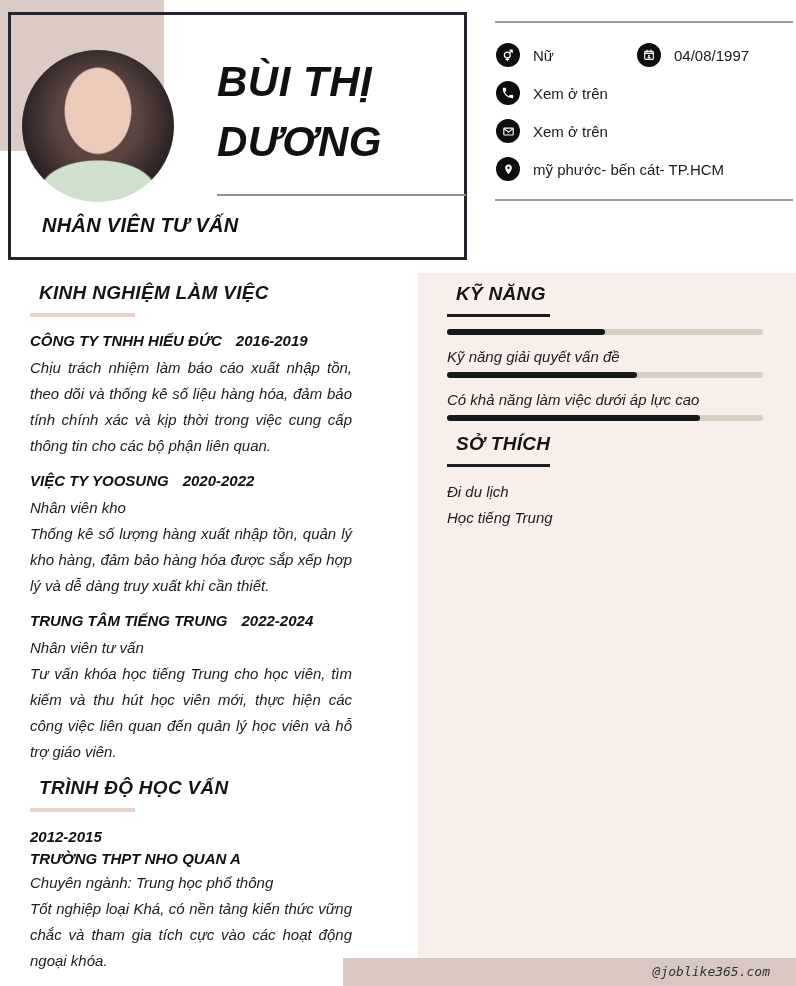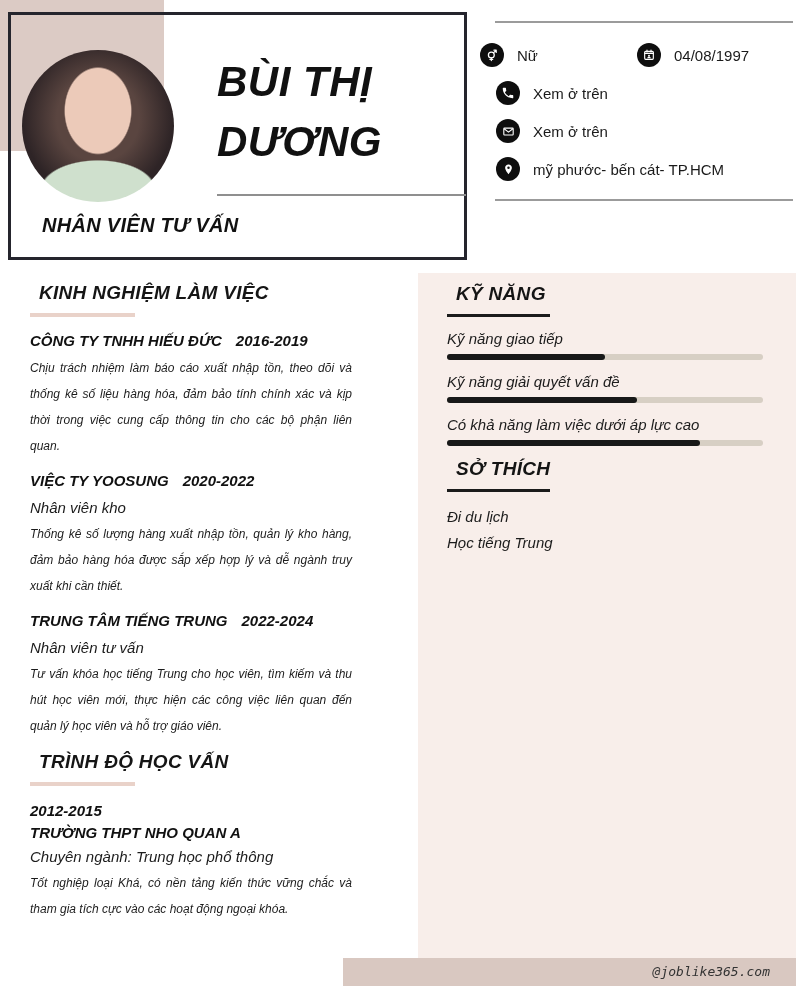--- a/index.html
+++ b/index.html
@@ -34,21 +34,21 @@
   .cicon svg{display:block;}
 
   
   .left-col{left:30px;top:273px;width:322px;}
   h2.sec{font-size:19px;line-height:22px;font-weight:700;margin:9px;letter-spacing:.3px;color:#151515;}
   .h-underline{width:105px;height:4px;background:#e9d2c9;margin:7px 0 14px 0;}
   .job{margin-bottom:12px;}
   .job-head{font-size:15px;line-height:20px;font-weight:700;margin-bottom:4px;color:#111;}
   .job-head .period{margin-left:14px;}
   .role{font-size:15px;line-height:26px;}
-  .desc{font-size:12px;line-height:26px;text-align:justify;}
+  .desc{font-size:15px;line-height:26px;text-align:justify;}
   .edu-line{font-size:15px;line-height:22px;font-weight:700;color:#111;}
 
   .right-panel{left:418px;top:273px;width:378px;height:685px;background:#f8eeea;box-sizing:border-box;padding:1px 0 0 29px;}
   .h-underline.dark{background:#1b1b1b;height:3px;width:103px;margin:7px 0 12px 0;}
   .skill{margin-bottom:12px;width:316px;}
   .skill-label{font-size:15px;line-height:20px;}
   .bar-track{margin-top:5px;width:316px;height:6px;border-radius:3px;background:#d7cfc4;}
   .bar-fill{height:6px;border-radius:3px;background:#181818;}
   .hobbies-head{margin-top:16px;}
   .hobby{font-size:15px;line-height:26px;}
@@ -67,21 +67,21 @@
 
 <div class="abs name">
   <div>BÙI THỊ</div>
   <div>DƯƠNG</div>
 </div>
 <div class="abs name-rule"></div>
 <div class="abs job-title">NHÂN VIÊN TƯ VẤN</div>
 
 <div class="abs cline top"></div>
 
-<div class="contact-row" style="left:480px;top:43px;">
+<div class="contact-row" style="left:496px;top:43px;">
   <span class="cicon">
     <svg width="16" height="16" viewBox="0 0 24 24" fill="none" stroke="#fff" stroke-width="1.9" stroke-linecap="round">
       <circle cx="11" cy="12" r="4.4"></circle>
       <path d="M14.2 8.8 L18.3 4.7 M18.3 4.7 h-3.4 M18.3 4.7 v3.4"></path>
       <path d="M11 16.4 v4 M9 18.6 h4"></path>
     </svg>
   </span>
   <span class="val">Nữ</span>
 </div>
 
@@ -140,21 +140,21 @@
         <span>CÔNG TY TNHH HIẾU ĐỨC</span><span class="period">2016-2019</span>
       </div>
       <div class="desc">Chịu trách nhiệm làm báo cáo xuất nhập tồn, theo dõi và thống kê số liệu hàng hóa, đảm bảo tính chính xác và kịp thời trong việc cung cấp thông tin cho các bộ phận liên quan.</div>
     </div>
 
     <div class="job">
       <div class="job-head">
         <span>VIỆC TY YOOSUNG</span><span class="period">2020-2022</span>
       </div>
       <div class="role">Nhân viên kho</div>
-      <div class="desc">Thống kê số lượng hàng xuất nhập tồn, quản lý kho hàng, đảm bảo hàng hóa được sắp xếp hợp lý và dễ ngành truy xuất khi cần thiết.</div>
+      <div class="desc">Thống kê số lượng hàng xuất nhập tồn, quản lý kho hàng, đảm bảo hàng hóa được sắp xếp hợp lý và dễ dàng truy xuất khi cần thiết.</div>
     </div>
 
     <div class="job">
       <div class="job-head">
         <span>TRUNG TÂM TIẾNG TRUNG</span><span class="period">2022-2024</span>
       </div>
       <div class="role">Nhân viên tư vấn</div>
       <div class="desc">Tư vấn khóa học tiếng Trung cho học viên, tìm kiếm và thu hút học viên mới, thực hiện các công việc liên quan đến quản lý học viên và hỗ trợ giáo viên.</div>
     </div>
   </section>
@@ -171,21 +171,20 @@
   </section>
 </div>
 
 <div class="abs right-panel">
 
   <section>
     <h2 class="sec">KỸ NĂNG</h2>
     <div class="h-underline dark"></div>
 
     <div class="skill">
-      <div class="skill-label">Kỹ năng giao tiếp</div>
       <div class="bar-track">
         <div class="bar-fill" style="width: 50%;"></div>
       </div>
     </div>
 
     <div class="skill">
       <div class="skill-label">Kỹ năng giải quyết vấn đề</div>
       <div class="bar-track">
         <div class="bar-fill" style="width: 60%;"></div>
       </div>

